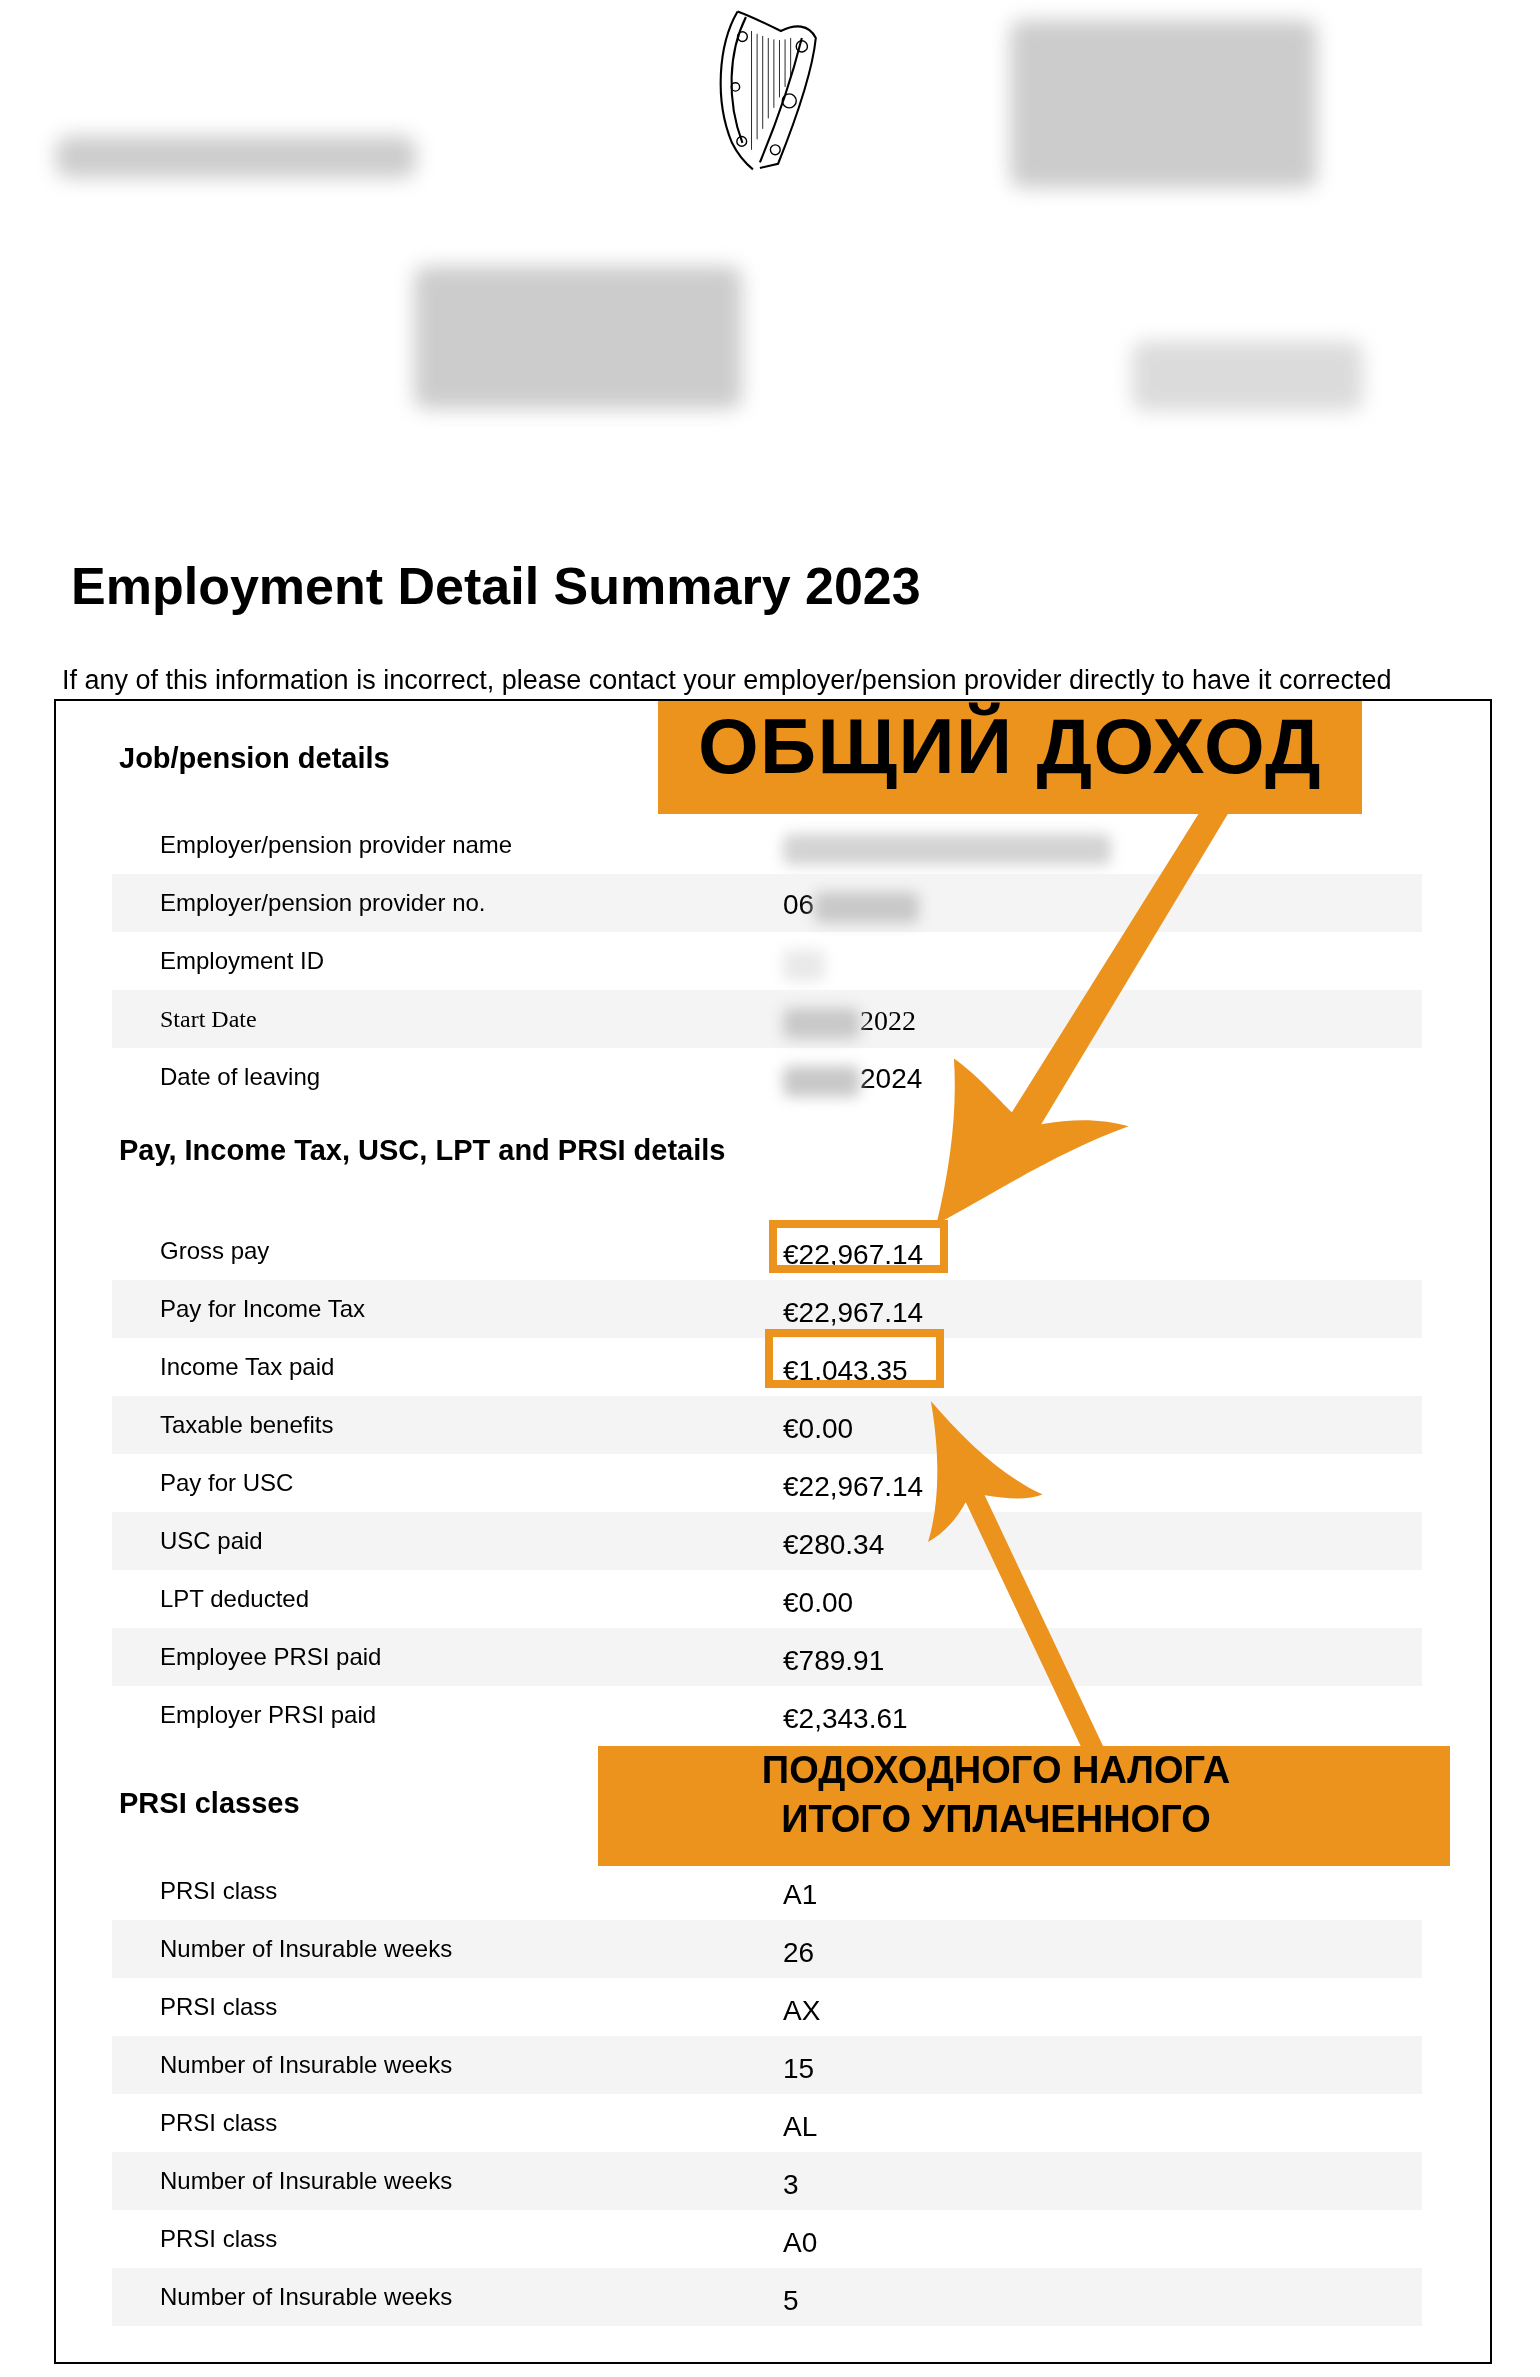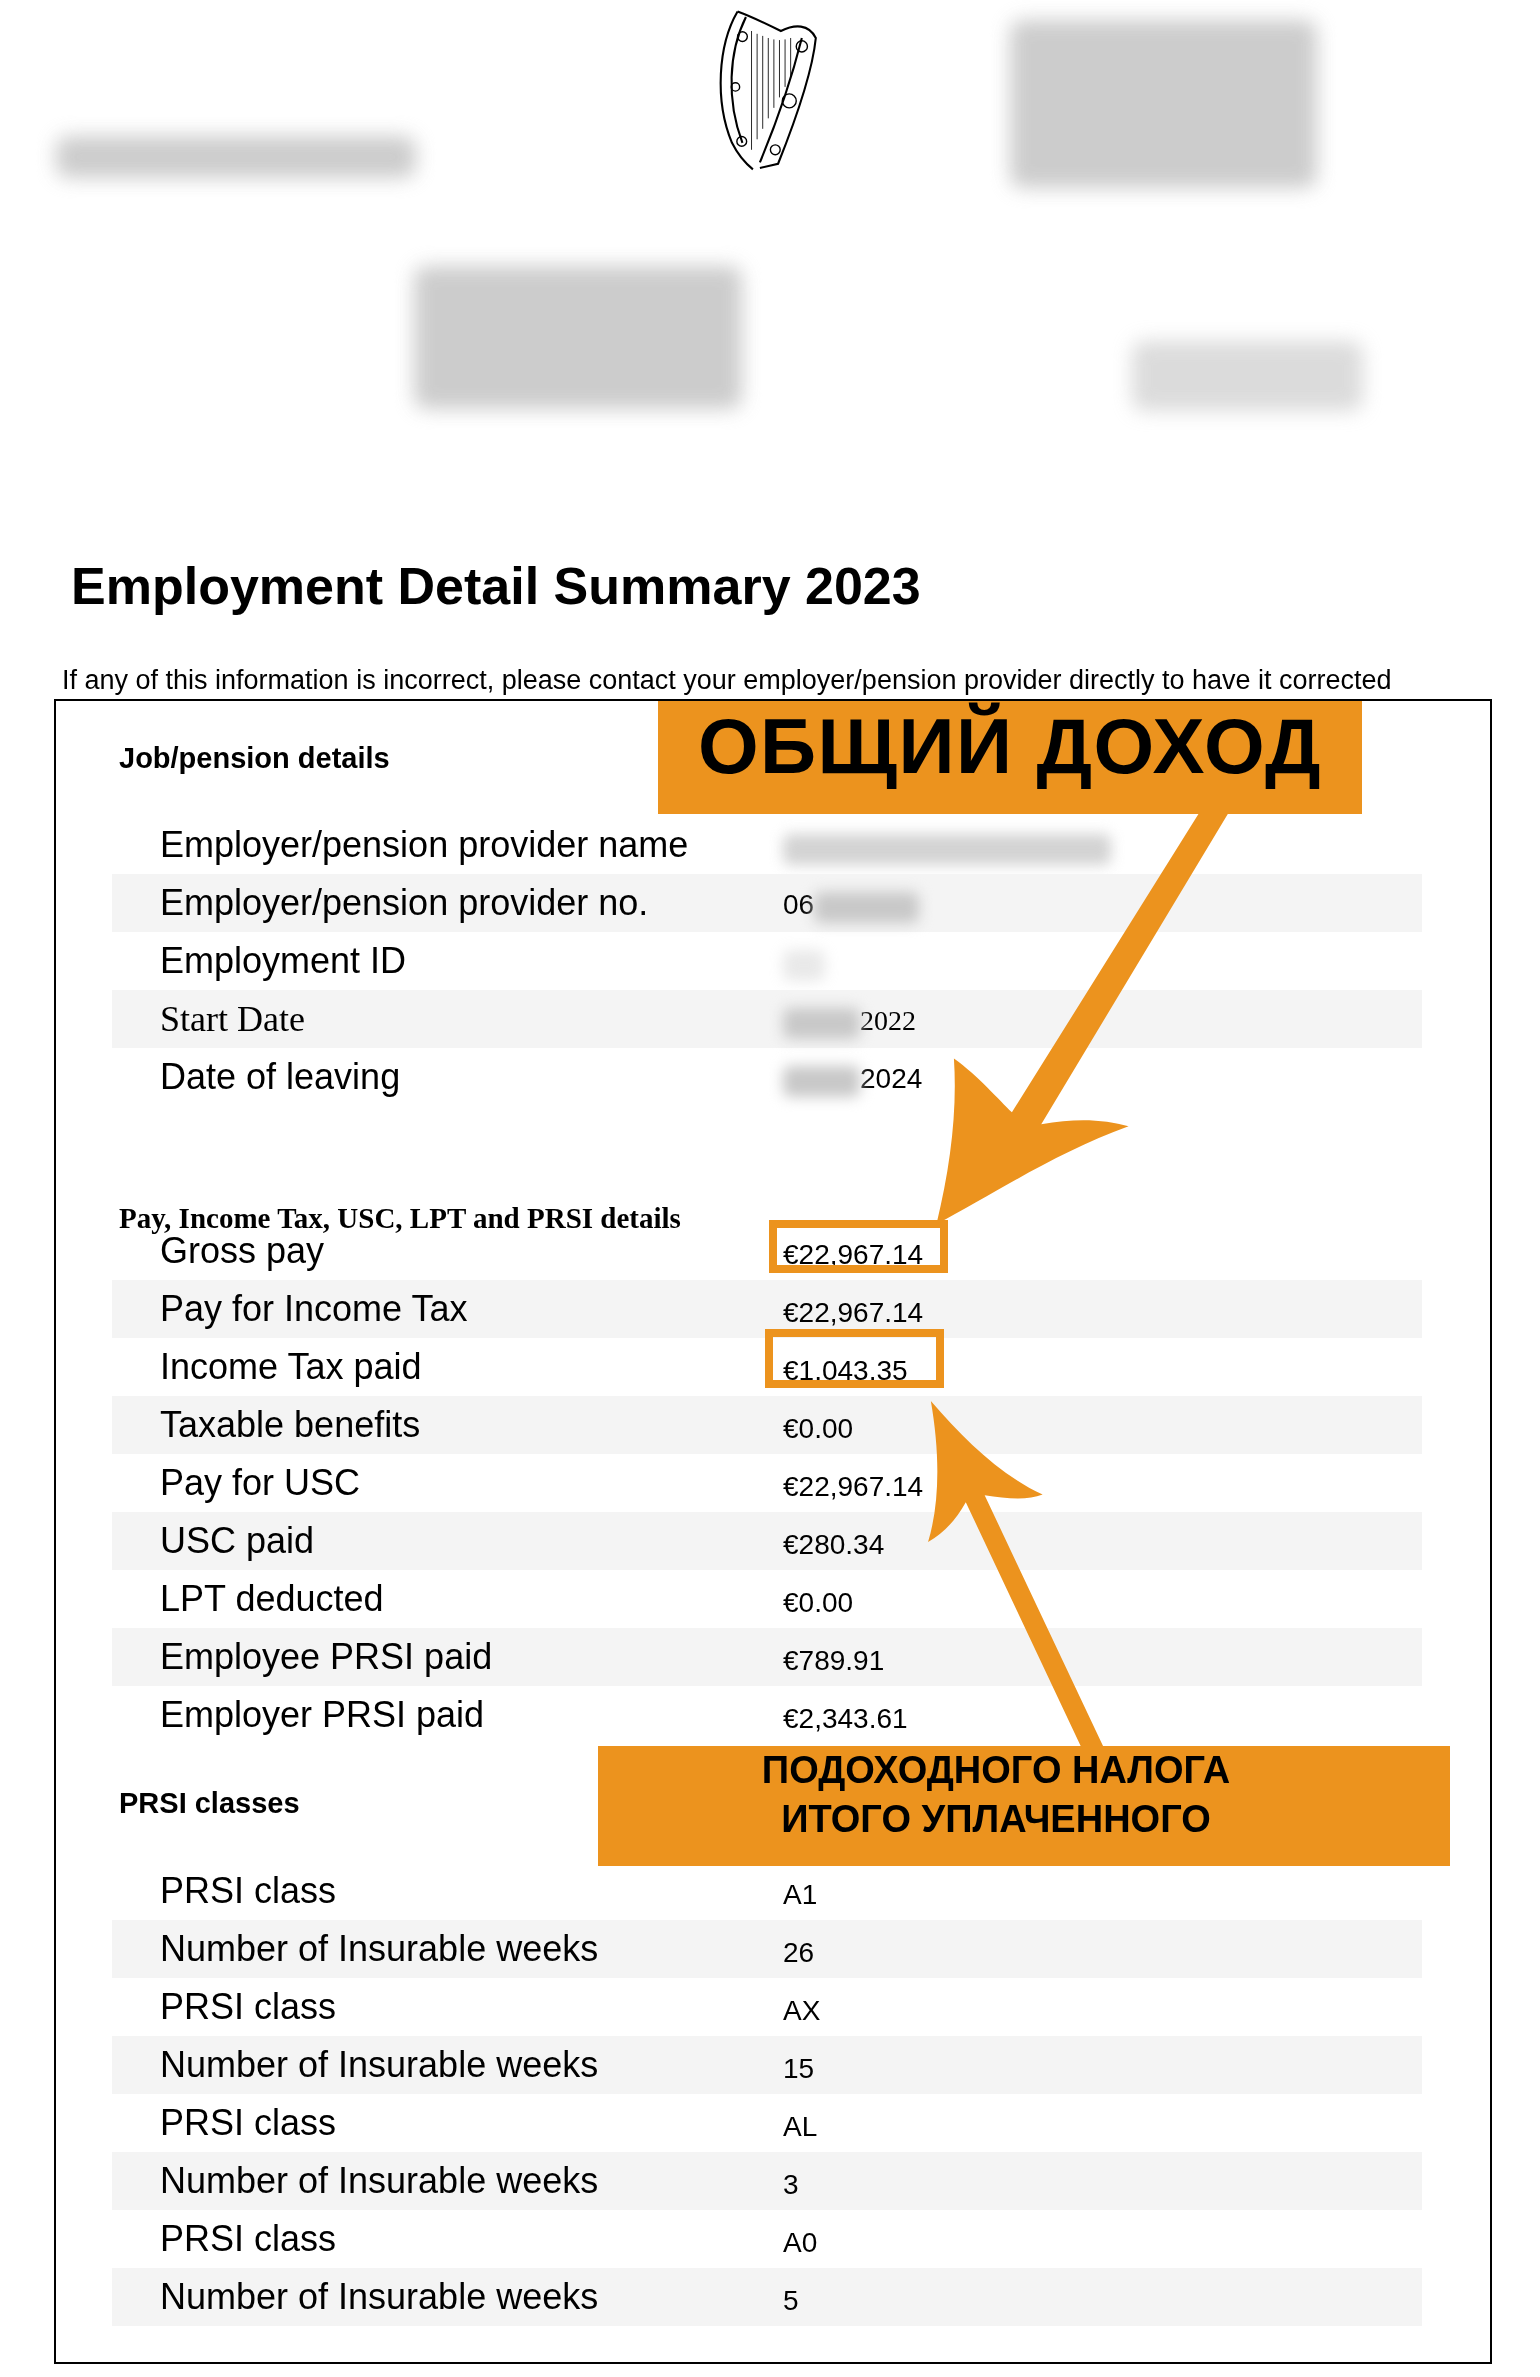--- a/index.html
+++ b/index.html
@@ -28,21 +28,21 @@
   .section-heading {
     position: absolute; left: 119px; margin: 0;
     font-size: 29px; font-weight: 700; line-height: 1;
   }
   .row {
     position: absolute; left: 112px; width: 1310px; height: 58px;
     display: flex; align-items: center;
   }
   .row.shaded { background: #f4f4f4; }
   .row .label {
-    position: absolute; left: 48px; font-size: 36px; line-height: 1;
+    position: absolute; left: 48px; font-size: 24px; line-height: 1;
   }
   .row .value {
     position: absolute; left: 671px; font-size: 28px; line-height: 1; margin-top: 8px;
   }
   .redact {
     display: inline-block; vertical-align: middle; height: 31px;
     background: #c8c8c8; filter: blur(7px); border-radius: 7px;
   }
   .hl-box {
     position: absolute; border: 8.4px solid #ec931e; box-sizing: border-box;
@@ -112,21 +112,21 @@
 </div>
 <div class="row shaded" style="top:990px;font-family:Liberation Serif, serif;">
   <span class="label">Start Date</span>
   <span class="value"><span class="redact" style="width:77px;"></span><span>2022</span></span>
 </div>
 <div class="row" style="top:1048px;">
   <span class="label">Date of leaving</span>
   <span class="value"><span class="redact" style="width:77px;"></span><span>2024</span></span>
 </div>
 
-<h2 class="section-heading" style="top:1204px;font-family:Liberation Serif, serif;">Pay, Income Tax, USC, LPT and PRSI details</h2>
+<h2 class="section-heading" style="top:1136px;">Pay, Income Tax, USC, LPT and PRSI details</h2>
 
 <div class="row" style="top:1222px;">
   <span class="label">Gross pay</span>
   <span class="value">€22,967.14</span>
 </div>
 <div class="row shaded" style="top:1280px;">
   <span class="label">Pay for Income Tax</span>
   <span class="value">€22,967.14</span>
 </div>
 <div class="row" style="top:1338px;">

